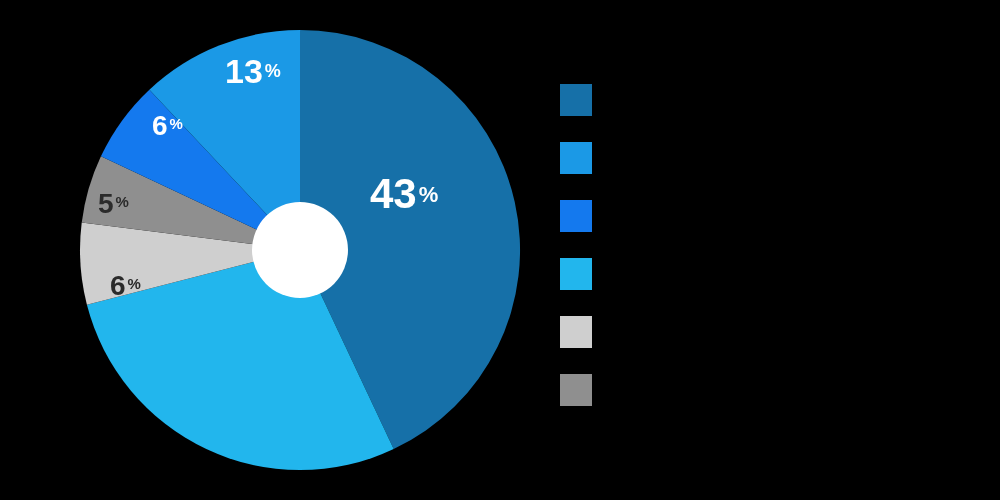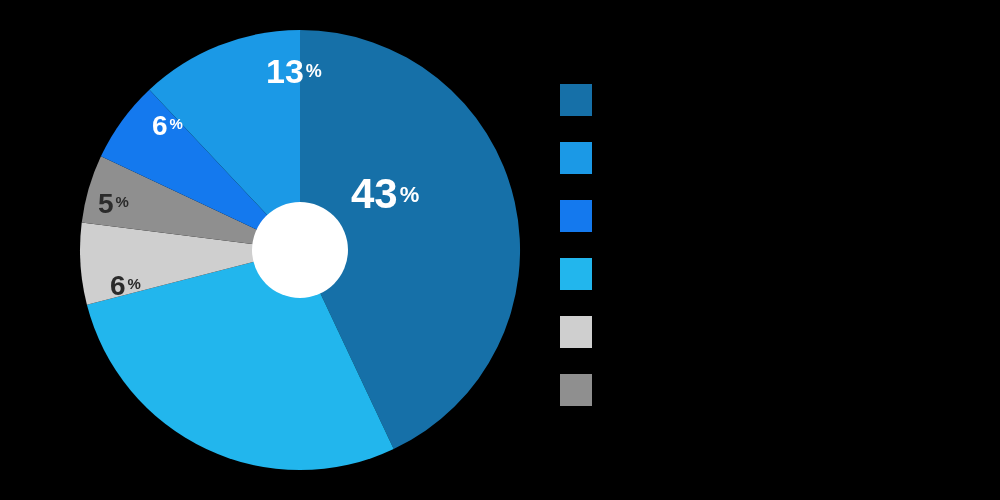--- a/index.html
+++ b/index.html
@@ -87,24 +87,24 @@
 
         <path fill="#1479ee" d="M 0 0 L -199.075 -93.686 A 220 220 0 0 1 -150.611 -160.345 Z"></path>
 
         <path fill="#1b99e6" d="M 0 0 L -150.611 -160.345 A 220 220 0 0 1 0.000 -220.000 Z"></path>
 
         <circle r="48" fill="#fff"></circle>
       </g>
     </svg>
 
     
-    <div class="label" style="left:281px; top:150px;">
+    <div class="label" style="left:300px; top:150px;">
       <span class="pct">43</span><span class="sign">%</span>
     </div>
-    <div class="label medium" style="left:155px; top:32px;margin-left:41px;">
+    <div class="label medium" style="left:155px; top:32px;">
       <span class="pct">13</span><span class="sign">%</span>
     </div>
     <div class="label small" style="left:82px; top:90px;">
       <span class="pct">6</span><span class="sign">%</span>
     </div>
     <div class="label small dark" style="left:28px; top:168px;">
       <span class="pct">5</span><span class="sign">%</span>
     </div>
     <div class="label small dark" style="left:40px; top:250px;">
       <span class="pct">6</span><span class="sign">%</span>

